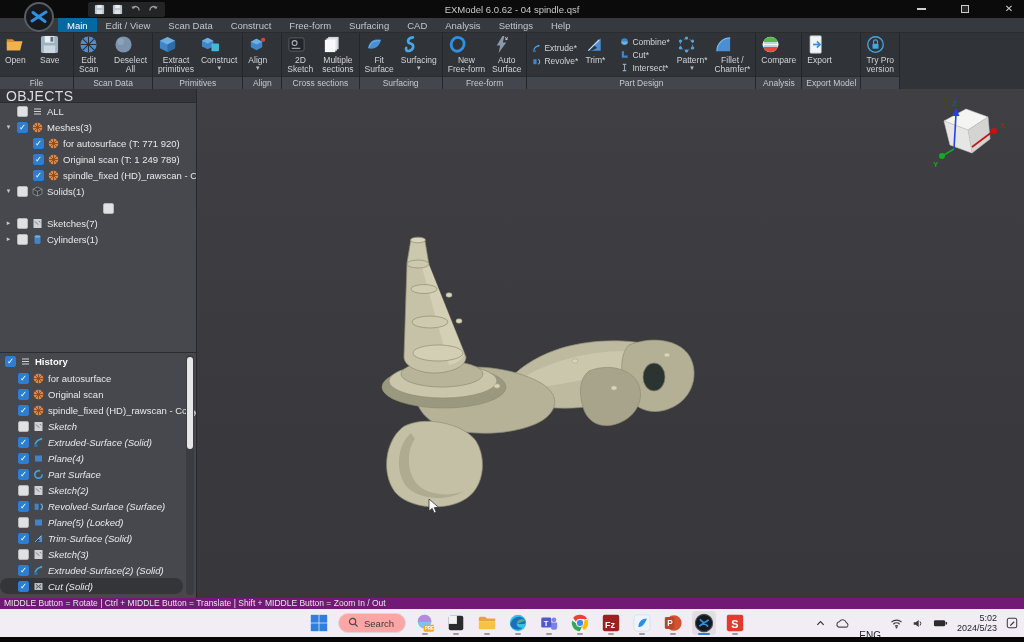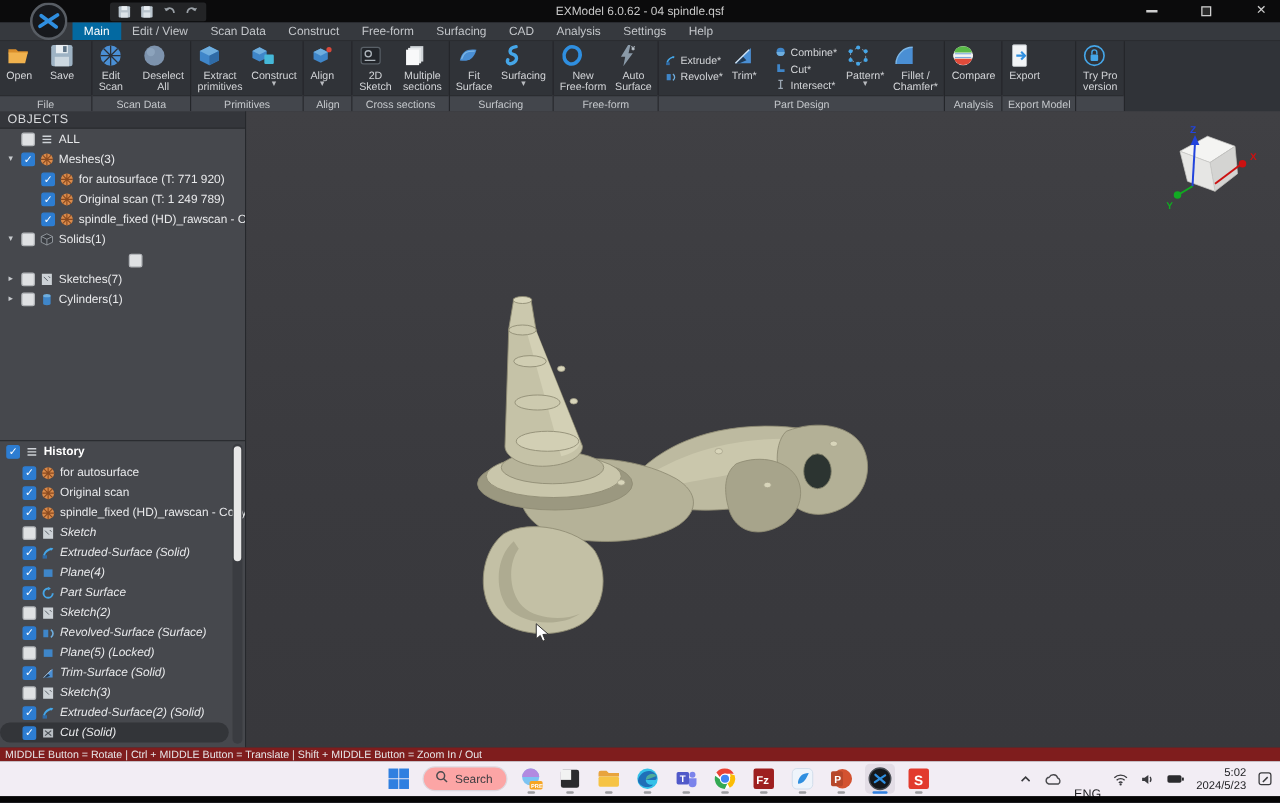--- a/index.html
+++ b/index.html
@@ -35,21 +35,21 @@
   .rlbl { text-align:center; color:#d3d5d8; font-size:8.5px; line-height:9px; margin-top:1px; }
   .rlbl .caret { font-size:7px; line-height:5px; color:#b9bcc0; }
   .rstack { display:flex; flex-direction:column; justify-content:center; gap:2px; padding:0 3px; height:42px; }
   .sbtn { display:flex; align-items:center; gap:3px; height:11px; }
   .sbtn .sicon svg { width:9px; height:9px; display:block; }
   .sbtn span.slbl { color:#d3d5d8; font-size:8.5px; white-space:nowrap; }
   .rlabel { height:13px; background:#43464c; color:#c6c9cd; font-size:8.5px; text-align:center; line-height:13px; border-top:1px solid #2a2c30; white-space:nowrap; padding:0 4px; }
 
   
   #leftpanel { position:absolute; left:0; top:89px; width:197px; height:509px; background:#46484d; border-right:1px solid #26282c; overflow:hidden; }
-  #objheader { height:14px; background:#34363b; color:#d9dbde; font-size:10px; line-height:14px; padding-left:6px; letter-spacing:.4px; border-bottom:1px solid #2a2c30; }
+  #objheader { height:14px; background:#34363b; color:#d9dbde; font-size:14px; line-height:14px; padding-left:6px; letter-spacing:.4px; border-bottom:1px solid #2a2c30; }
   .trow { height:16px; display:flex; align-items:center; gap:4px; padding-left:4px; white-space:nowrap; overflow:hidden; }
   .trow .exp { width:9px; font-size:7px; color:#c6c9cd; text-align:center; flex:none; }
   .cb { width:11px; height:11px; flex:none; border-radius:2px; background:#dfe1e3; border:1px solid #b3b6ba; display:flex; align-items:center; justify-content:center; }
   .cb.checked { background:#2d7dd2; border-color:#2d7dd2; color:#fff; font-size:8.5px; line-height:9px; }
   .ticon { width:11px; height:11px; flex:none; }
   .ticon svg { width:11px; height:11px; display:block; }
   .tlbl { color:#e8e9eb; font-size:9.5px; }
   .tlbl.italic { font-style:italic; }
   #histsplit { position:absolute; left:0; top:263px; width:197px; height:1px; background:#2a2c30; }
   #history { position:absolute; left:0; top:264px; width:197px; height:245px; overflow:hidden; }
@@ -60,21 +60,21 @@
   #hist-scroll { position:absolute; right:2px; top:266px; width:8px; height:240px; background:#3a3c41; border-radius:4px; }
   #hist-thumb { position:absolute; left:1px; top:2px; width:6px; height:92px; background:#e7e7e7; border-radius:3px; }
 
   
   #viewport { position:absolute; left:197px; top:89px; width:827px; height:509px; background:linear-gradient(180deg,#404044 0%, #3a3a3e 60%, #38383c 100%); overflow:hidden; }
   #model-svg { position:absolute; left:0; top:0; }
   #viewcube { position:absolute; right:8px; top:8px; width:86px; height:72px; }
   #cursor { position:absolute; left:231px; top:409px; width:12px; height:18px; }
 
   
-  #statusbar { position:absolute; left:0; top:598px; width:1024px; height:11px; background:#7f1d1d; color:#e6e6e8; font-size:8.5px; line-height:11px; padding-left:4px; }
+  #statusbar { position:absolute; left:0; top:598px; width:1024px; height:11px; background:#701a75; color:#e6e6e8; font-size:8.5px; line-height:11px; padding-left:4px; }
 
   
   #taskbar { position:absolute; left:0; top:609px; width:1024px; height:28px; background:#f2edf4; display:flex; align-items:center; }
   #tb-left { position:absolute; left:307px; display:flex; align-items:center; gap:7px; }
   .tb-ico { width:24px; height:24px; display:flex; flex-direction:column; align-items:center; justify-content:center; position:relative; border-radius:4px; }
   .tb-ico svg { width:20px; height:20px; display:block; }
   .tb-ico .dash { position:absolute; bottom:0; width:6px; height:2px; border-radius:1px; background:#9b9b9f; }
   .tb-ico.active { background:#e3dde6; }
   .tb-ico.active .dash { width:12px; background:#2f7fe0; }
   #search-pill { height:20px; background:#fca5a5; border:1px solid #dcd7de; border-radius:10px; display:flex; align-items:center; gap:5px; padding:0 11px 0 9px; }

